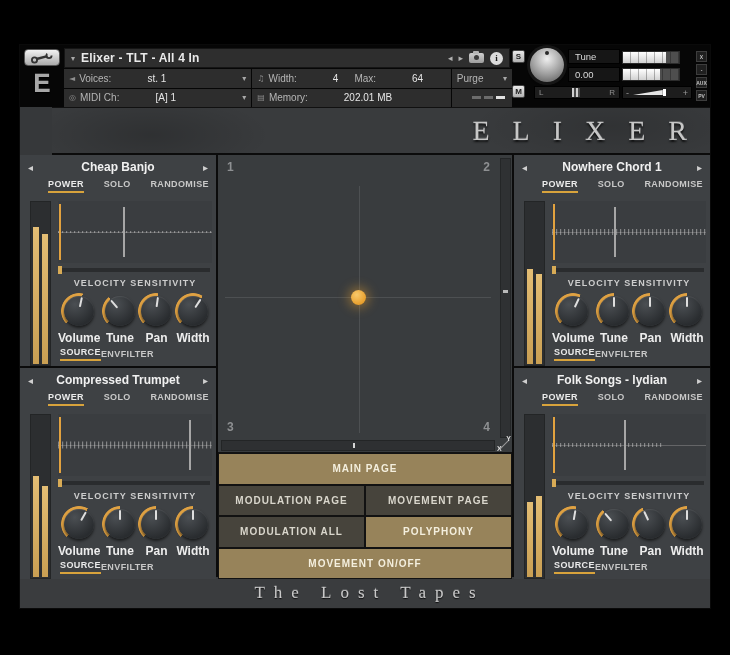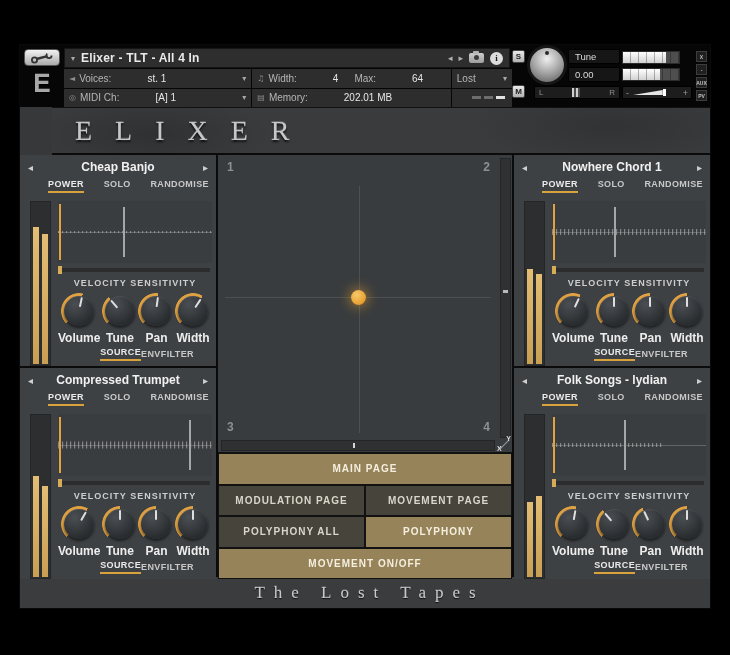--- a/index.html
+++ b/index.html
@@ -49,21 +49,21 @@
 .hmeter::after{content:"";position:absolute;inset:0;background:repeating-linear-gradient(90deg,transparent 0 7px,rgba(0,0,0,.28) 7px 8px);}
 .vol{position:absolute;left:112px;top:41px;width:70px;height:13px;background:#1d1d1d;border:1px solid #000;color:#9a9a9a;font-size:9px;cursor:pointer;}
 .vol .mn{position:absolute;left:3px;top:1px;}
 .vol .pl{position:absolute;right:3px;top:1px;}
 .vol-wedge{position:absolute;left:10px;top:3px;bottom:3px;width:calc((100% - 20px)*var(--pos,.6));clip-path:polygon(0 100%,100% 0,100% 100%);background:#e6e6e6;}
 .vol-handle{position:absolute;top:2px;bottom:2px;left:calc(10px + (100% - 20px)*var(--pos,.6));width:3px;background:#fff;}
 .k-edge{width:14px;display:flex;flex-direction:column;gap:2px;padding-top:6px;}
 .edge-btn{width:11px;height:11px;background:#1f1f1f;border:1px solid #3d3d3d;color:#c2c2c2;font-size:5px;font-weight:bold;display:flex;align-items:center;justify-content:center;cursor:pointer;}
 
 
-.banner{height:48px;background:#393b3d;border-top:1px solid #101010;border-bottom:2px solid #0b0b0b;display:flex;align-items:center;justify-content:flex-start;background-image:radial-gradient(ellipse 120px 40px at 15% 60%,rgba(0,0,0,.18),transparent),radial-gradient(ellipse 140px 40px at 85% 40%,rgba(0,0,0,.15),transparent);margin-left:32px;}
+.banner{height:48px;background:#393b3d;border-top:1px solid #101010;border-bottom:2px solid #0b0b0b;display:flex;align-items:center;justify-content:flex-end;background-image:radial-gradient(ellipse 120px 40px at 15% 60%,rgba(0,0,0,.18),transparent),radial-gradient(ellipse 140px 40px at 85% 40%,rgba(0,0,0,.15),transparent);margin-left:32px;}
 .banner-text{font-family:"Liberation Serif",serif;font-size:28px;letter-spacing:23px;padding-left:23px;color:#c7c7c7;text-shadow:0 -1px 0 rgba(255,255,255,.22),0 2px 2px rgba(0,0,0,.75);}
 .footer{height:33px;background:#3a3c3e;border-top:2px solid #0b0b0b;display:flex;align-items:center;justify-content:center;}
 .footer-text{font-family:"Liberation Serif",serif;font-size:17px;letter-spacing:9px;padding-left:9px;color:#c9c9c9;text-shadow:0 -1px 0 rgba(255,255,255,.18),0 1px 1px rgba(0,0,0,.8);}
 
 
 .main{height:420px;display:grid;grid-template-columns:196px 1fr 196px;gap:2px;background:#0b0b0b;}
 .side{display:grid;grid-template-rows:1fr 1fr;gap:2px;}
 .panel{background:#3e4144;display:flex;flex-direction:column;overflow:hidden;}
 .p-head{height:24px;display:flex;align-items:center;padding:0 8px;}
 .p-arrow{color:#cfcfcf;font-size:10px;cursor:pointer;}
@@ -86,21 +86,21 @@
 .vel-handle{position:absolute;left:0;top:-2px;width:4px;height:8px;background:#d8ab56;}
 .vel-label{text-align:center;font-size:9px;font-weight:bold;letter-spacing:1px;color:#cdcdcd;margin-top:6px;}
 .knobs{flex:1;display:flex;justify-content:space-between;align-items:flex-start;padding:6px 2px 0 0;}
 .knob-unit{display:flex;flex-direction:column;align-items:center;cursor:pointer;}
 .knob{width:34px;height:34px;position:relative;}
 .knob-arc{position:absolute;inset:-2px;border-radius:50%;background:conic-gradient(from 225deg,#e0a243 0deg calc(135deg + var(--angle,0deg)),transparent calc(135deg + var(--angle,0deg)));-webkit-mask:radial-gradient(closest-side,transparent 74%,#000 78%,#000 92%,transparent 96%);mask:radial-gradient(closest-side,transparent 74%,#000 78%,#000 92%,transparent 96%);}
 .knob-face{position:absolute;inset:2px;border-radius:50%;background:radial-gradient(circle at 36% 28%,#4b4f53,#292c2f 72%);box-shadow:0 2px 3px rgba(0,0,0,.6),inset 0 1px 1px rgba(255,255,255,.09);}
 .knob-ptr{position:absolute;inset:2px;border-radius:50%;transform:rotate(var(--angle,0deg));}
 .knob-ptr::after{content:"";position:absolute;left:50%;top:1px;width:2px;height:10px;margin-left:-1px;background:#dedede;border-radius:1px;}
 .knob-label{font-size:12px;font-weight:bold;color:#ededed;margin-top:3px;}
-.p-foot{height:21px;display:flex;justify-content:flex-end;align-items:flex-end;padding:0 18px 5px 2px;}
+.p-foot{height:21px;display:flex;justify-content:flex-start;align-items:flex-end;padding:0 18px 5px 2px;}
 
 
 .center{display:flex;flex-direction:column;background:#393c3e;}
 .xy-wrap{flex:1;position:relative;}
 .xy-n{position:absolute;font-size:12px;font-weight:bold;color:#8e9092;}
 .n1{left:9px;top:5px;}.n2{right:22px;top:5px;}.n3{left:9px;bottom:18px;}.n4{right:22px;bottom:18px;}
 .xy-field{position:absolute;left:0;top:0;right:13px;bottom:13px;cursor:crosshair;}
 .xy-vline{position:absolute;left:var(--dx,50%);top:11%;bottom:2%;width:1px;background:rgba(215,215,215,.13);}
 .xy-hline{position:absolute;top:var(--dy,50%);left:2.5%;right:3%;height:1px;background:rgba(215,215,215,.13);}
 .xy-dot{position:absolute;left:var(--dx,50%);top:var(--dy,50%);width:15px;height:15px;margin:-7.5px;border-radius:50%;background:radial-gradient(circle at 38% 32%,#f7c96c,#e9a231 65%,#d9901f);box-shadow:0 0 11px 3px rgba(233,162,49,.45);cursor:grab;}
@@ -151,21 +151,21 @@
         </div>
         <div class="k-cell">
           <span class="k-ico g">♫</span>
           <span>Width:</span>
           <span class="k-val">4</span>
           <span style="width:8px"></span>
           <span>Max:</span>
           <span class="k-val">64</span>
         </div>
         <div class="k-cell">
-          <span>Lost</span>
+          <span>Purge</span>
           <span class="k-dd g mla">▾</span>
         </div>
         <div class="k-cell">
           <span class="k-ico g">◎</span>
           <span>MIDI Ch:</span>
           <span class="k-val">[A] 1</span>
           <span class="k-dd g mla">▾</span>
         </div>
         <div class="k-cell">
           <span class="k-ico g">▤</span>
@@ -389,21 +389,21 @@
       </div>
       <div class="nav">
         <div class="nav-row">
           <div class="nav-btn active">MAIN PAGE</div>
         </div>
         <div class="nav-row">
           <div class="nav-btn">MODULATION PAGE</div>
           <div class="nav-btn">MOVEMENT PAGE</div>
         </div>
         <div class="nav-row">
-          <div class="nav-btn">POLYPHONY ALL</div>
+          <div class="nav-btn">MODULATION ALL</div>
           <div class="nav-btn active">POLYPHONY</div>
         </div>
         <div class="nav-row">
           <div class="nav-btn active">MOVEMENT ON/OFF</div>
         </div>
       </div>
     </div>
 
     <div class="side">
 

